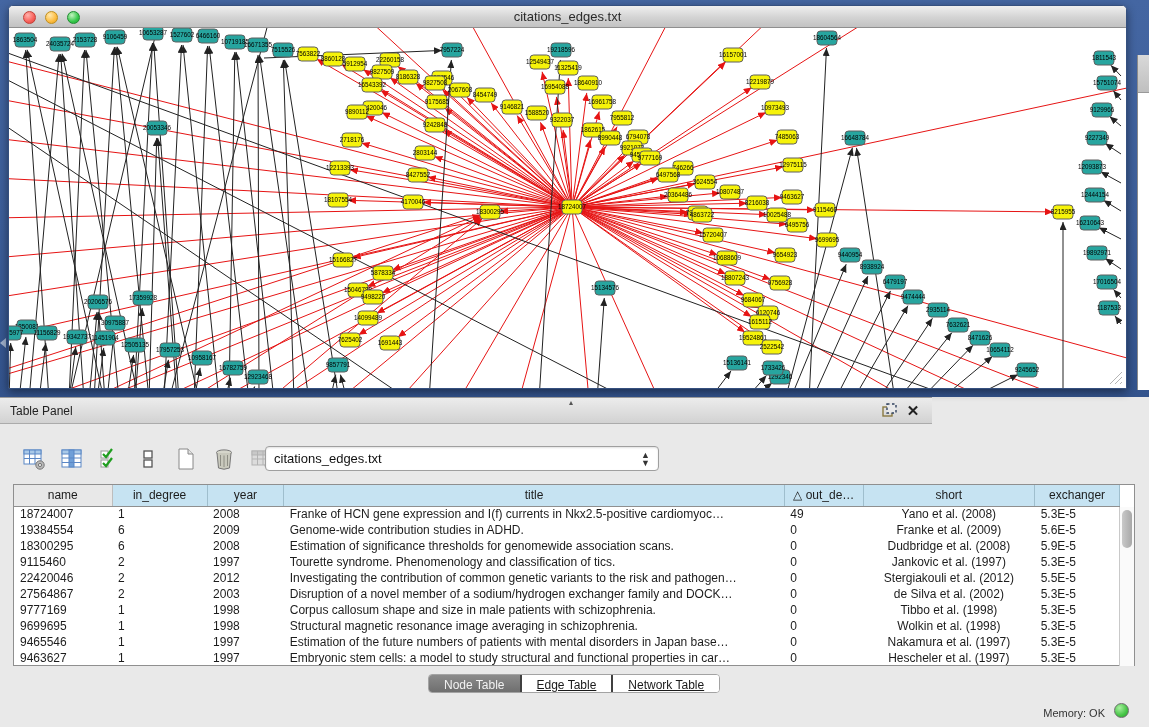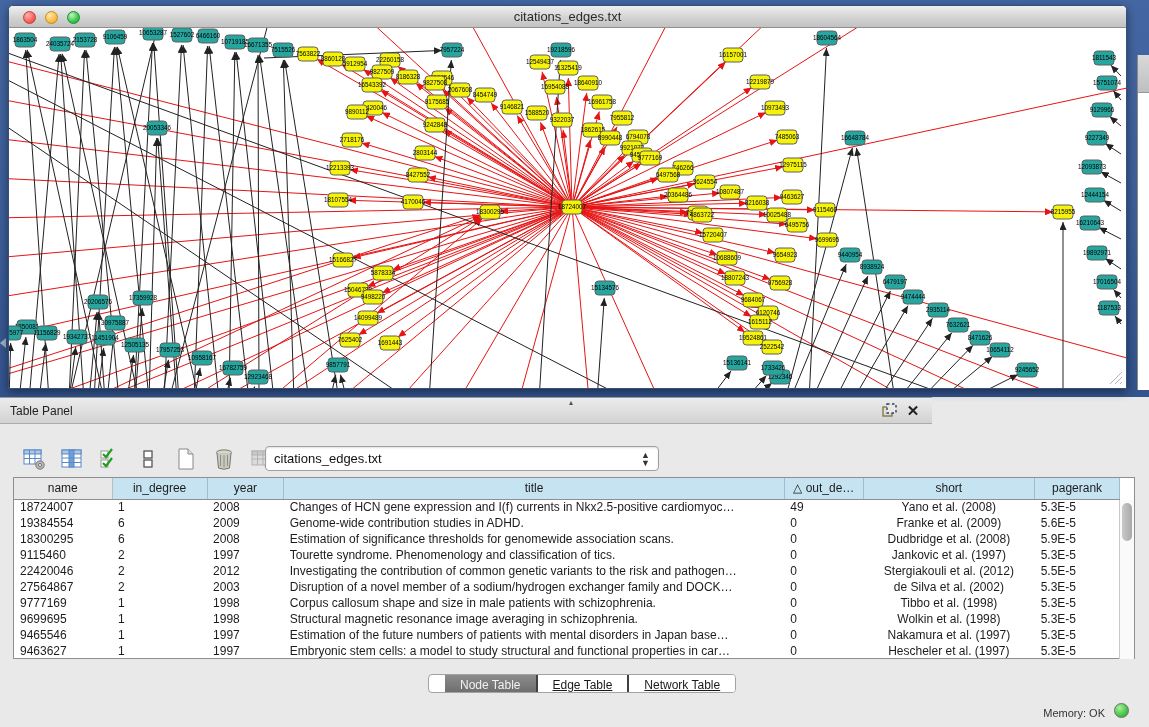--- a/index.html
+++ b/index.html
@@ -50,39 +50,39 @@
   .toolbar { position:absolute; left:20px; top:20px; height:30px; display:flex; align-items:center; gap:8px; }
   .tbtn { width:30px; height:28px; border:none; background:none; cursor:pointer; padding:2px; }
   .tbtn svg { display:block; }
   .combo { position:absolute; left:265px; top:22px; width:394px; height:25px; background:#fff;
     border:1px solid #9f9f9f; border-radius:4px; font-size:13px; color:#111;
     display:flex; align-items:center; padding:0 8px; cursor:pointer;
     box-shadow:inset 0 1px 2px rgba(0,0,0,.12); }
   .combo .val { flex:1; }
   .combo .stepper { font-size:9px; color:#333; line-height:8px; text-align:center; }
 
-  .tablewrap { position:absolute; left:13px; top:53px; width:1122px; height:182px;
+  .tablewrap { position:absolute; left:13px; top:60px; width:1122px; height:182px;
     background:#fff; border:1px solid #8f8f8f; }
   table.grid { border-collapse:collapse; table-layout:fixed; width:1106px; font-size:12px; color:#1c1c1c; }
   table.grid th { height:21px; font-weight:normal; text-align:center;
     background:#c6e3f2; border-right:1px solid #9fbecd; border-bottom:1px solid #8f8f8f;
     overflow:hidden; white-space:nowrap; }
   table.grid th.c0 { background:#e8e8e8; border-right:1px solid #bdbdbd; }
   table.grid td { height:16px; padding:0 0 0 6px; overflow:hidden; white-space:nowrap;
     text-overflow:clip; }
   table.grid td.c5 { text-align:center; padding:0; }
   .c0{width:96px}.c1{width:93px}.c2{width:75px}.c3{width:490px}.c4{width:77px}.c5{width:168px}.c6{width:83px}
   .vscroll { position:absolute; right:0; top:22px; width:15px; height:159px;
     background:#fafafa; border-left:1px solid #c9c9c9; }
   .vthumb { position:absolute; left:2px; top:3px; width:10px; height:38px;
     background:linear-gradient(90deg,#c9c9c9,#a8a8a8); border-radius:5px; }
 
   .tabs { position:absolute; left:428px; top:250px; height:19px; display:flex;
     border:1px solid #a3a3a3; border-radius:4px; overflow:hidden; background:#fff;
-    font-size:12px;padding-left:16px; }
+    font-size:12px; }
   .tab { padding:2px 15px 0 15px; cursor:pointer; color:#1a1a1a; border:none; background:#fff;
     font-size:12px; font-family:inherit; }
   .tab.sel { background:linear-gradient(180deg,#8b8b8b,#6f6f6f); color:#f2f2f2; }
   .tab + .tab { border-left:2px solid #404040;text-decoration:underline; }
 
   .statusbar { position:absolute; left:0; top:695px; width:1149px; height:32px; }
   .mem-label { position:absolute; right:44px; top:12px; font-size:11px; color:#333; }
   .mem-led { position:absolute; right:20px; top:8px; width:15px; height:15px; border-radius:50%;
     background:radial-gradient(circle at 35% 30%,#a9f0a0,#46c546 60%,#2aa32a);
     border:1px solid #6d6d6d; cursor:pointer; padding:0; }
@@ -901,29 +901,29 @@
           <col class="c6">
         </colgroup>
       <thead>
           <tr id="thr">
             <th class="c0">name</th>
             <th class="c1">in_degree</th>
             <th class="c2">year</th>
             <th class="c3">title</th>
             <th class="c4">△ out_de…</th>
             <th class="c5">short</th>
-            <th class="c6">pagerank</th>
+            <th class="c6">exchanger</th>
           </tr>
         </thead>
       <tbody id="tb">
           <tr>
             <td class="c0">18724007</td>
             <td class="c1">1</td>
             <td class="c2">2008</td>
-            <td class="c3">Changes of HCN gene expression and I(f) currents in Nkx2.5-positive cardiomyoc…</td>
+            <td class="c3">Franke of HCN gene expression and I(f) currents in Nkx2.5-positive cardiomyoc…</td>
             <td class="c4">49</td>
             <td class="c5">Yano et al. (2008)</td>
             <td class="c6">5.3E-5</td>
           </tr>
           <tr>
             <td class="c0">19384554</td>
             <td class="c1">6</td>
             <td class="c2">2009</td>
             <td class="c3">Genome-wide contribution studies in ADHD.</td>
             <td class="c4">0</td>

